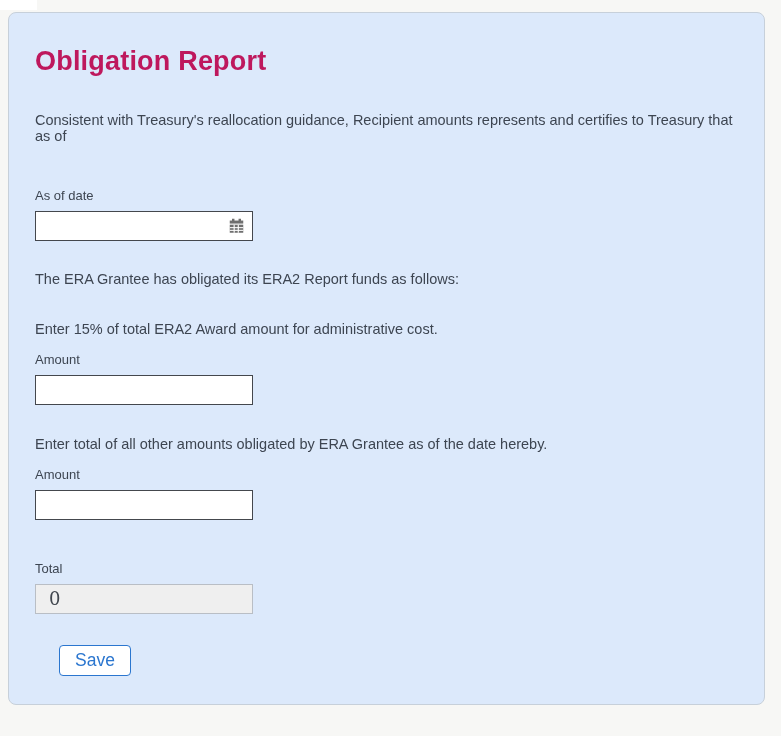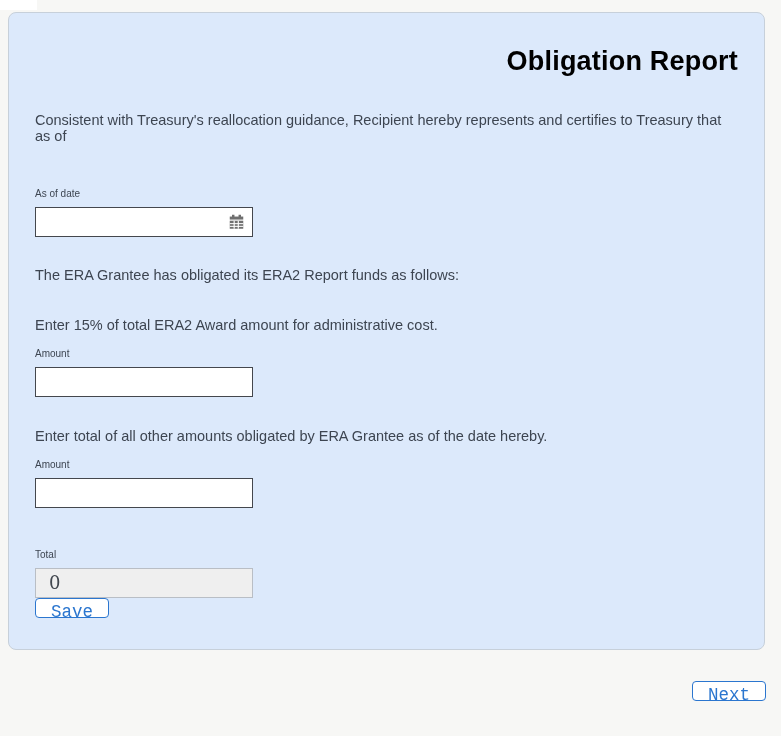--- a/index.html
+++ b/index.html
@@ -21,36 +21,35 @@
     margin: 12px 8px 0 8px;
     width: 757px;
     background: #dce9fb;
     border: 1px solid #c7d0da;
     border-radius: 8px;
     padding: 33px 26px 28px 26px;
   }
   h1.page-title {
     font-size: 27px;
     font-weight: bold;
-    color: #000000;
+    color: #be185d;
     letter-spacing: 0.2px;
     margin-bottom: 36px;
-    text-align: right;
   }
   p.body-text {
     font-size: 14.5px;
     line-height: 1.1;
     color: #3d4551;
   }
   .intro-text        { margin-bottom: 43px; }
   .obligated-text    { margin-bottom: 34px; }
   .instruction-text  { margin-bottom: 14px; }
   .form-group label {
     display: block;
-    font-size: 10px;
+    font-size: 13px;
     color: #3d4551;
     margin-bottom: 8px;
   }
   .text-input {
     display: block;
     width: 218px;
     height: 30px;
     background: #ffffff;
     border: 1.5px solid #44474d;
     border-radius: 0;
@@ -70,61 +69,62 @@
     right: 9px;
     top: 50%;
     transform: translateY(-50%);
     width: 15px; height: 15px;
     line-height: 0;
     cursor: pointer;
   }
   .group-date   { margin-bottom: 31px; }
   .group-amt1   { margin-bottom: 32px; }
   .group-amt2   { margin-bottom: 41px; }
-  .group-total  { }
+  .group-total  { margin-bottom: 31px; }
   .total-input {
     display: block;
     width: 218px;
     height: 30px;
     background: #efefef;
     border: 1px solid #b9bec5;
     font-family: "DejaVu Serif", serif;
     font-size: 18px;
     color: #41474f;
     padding: 0 8px 0 13px;
   }
   .btn {
     display: inline-block;
     background: #ffffff;
     border: 1.5px solid #2b76cf;
     border-radius: 4px;
     color: #2b76cf;
-    font-family: Liberation Mono, monospace;
+    font-family: Liberation Sans, sans-serif;
     font-size: 17.5px;
-    height: 20px;
+    height: 31px;
     padding: 0 15px;
     cursor: pointer;
     line-height: 27px;
+    margin-left: 24px;
   }
   .footer-actions {
     margin: 31px 15px 18px 8px;
     display: flex;
     justify-content: flex-end;
   }
 </style>
 </head>
 <body>
 
 <div class="top-notch"></div>
 
 <div class="panel">
 
   <h1 class="page-title">Obligation Report</h1>
 
-  <p class="body-text intro-text">Consistent with Treasury's reallocation guidance, Recipient hereby represents and certifies to Treasury that as of</p>
+  <p class="body-text intro-text">Consistent with Treasury's reallocation guidance, Recipient amounts represents and certifies to Treasury that as of</p>
 
   <div class="form-group group-date">
     <label>As of date</label>
     <div class="date-wrap">
       <input class="text-input" type="text" value="" style="">
       <span class="cal-btn">
         <svg width="15" height="15" viewBox="0 0 16 16" aria-hidden="true">
           <rect x="3.2" y="0" width="2.6" height="4" fill="#6f6f6f"></rect>
           <rect x="10.2" y="0" width="2.6" height="4" fill="#6f6f6f"></rect>
           <rect x="0.8" y="2.2" width="14.4" height="3.2" fill="#6f6f6f"></rect>

